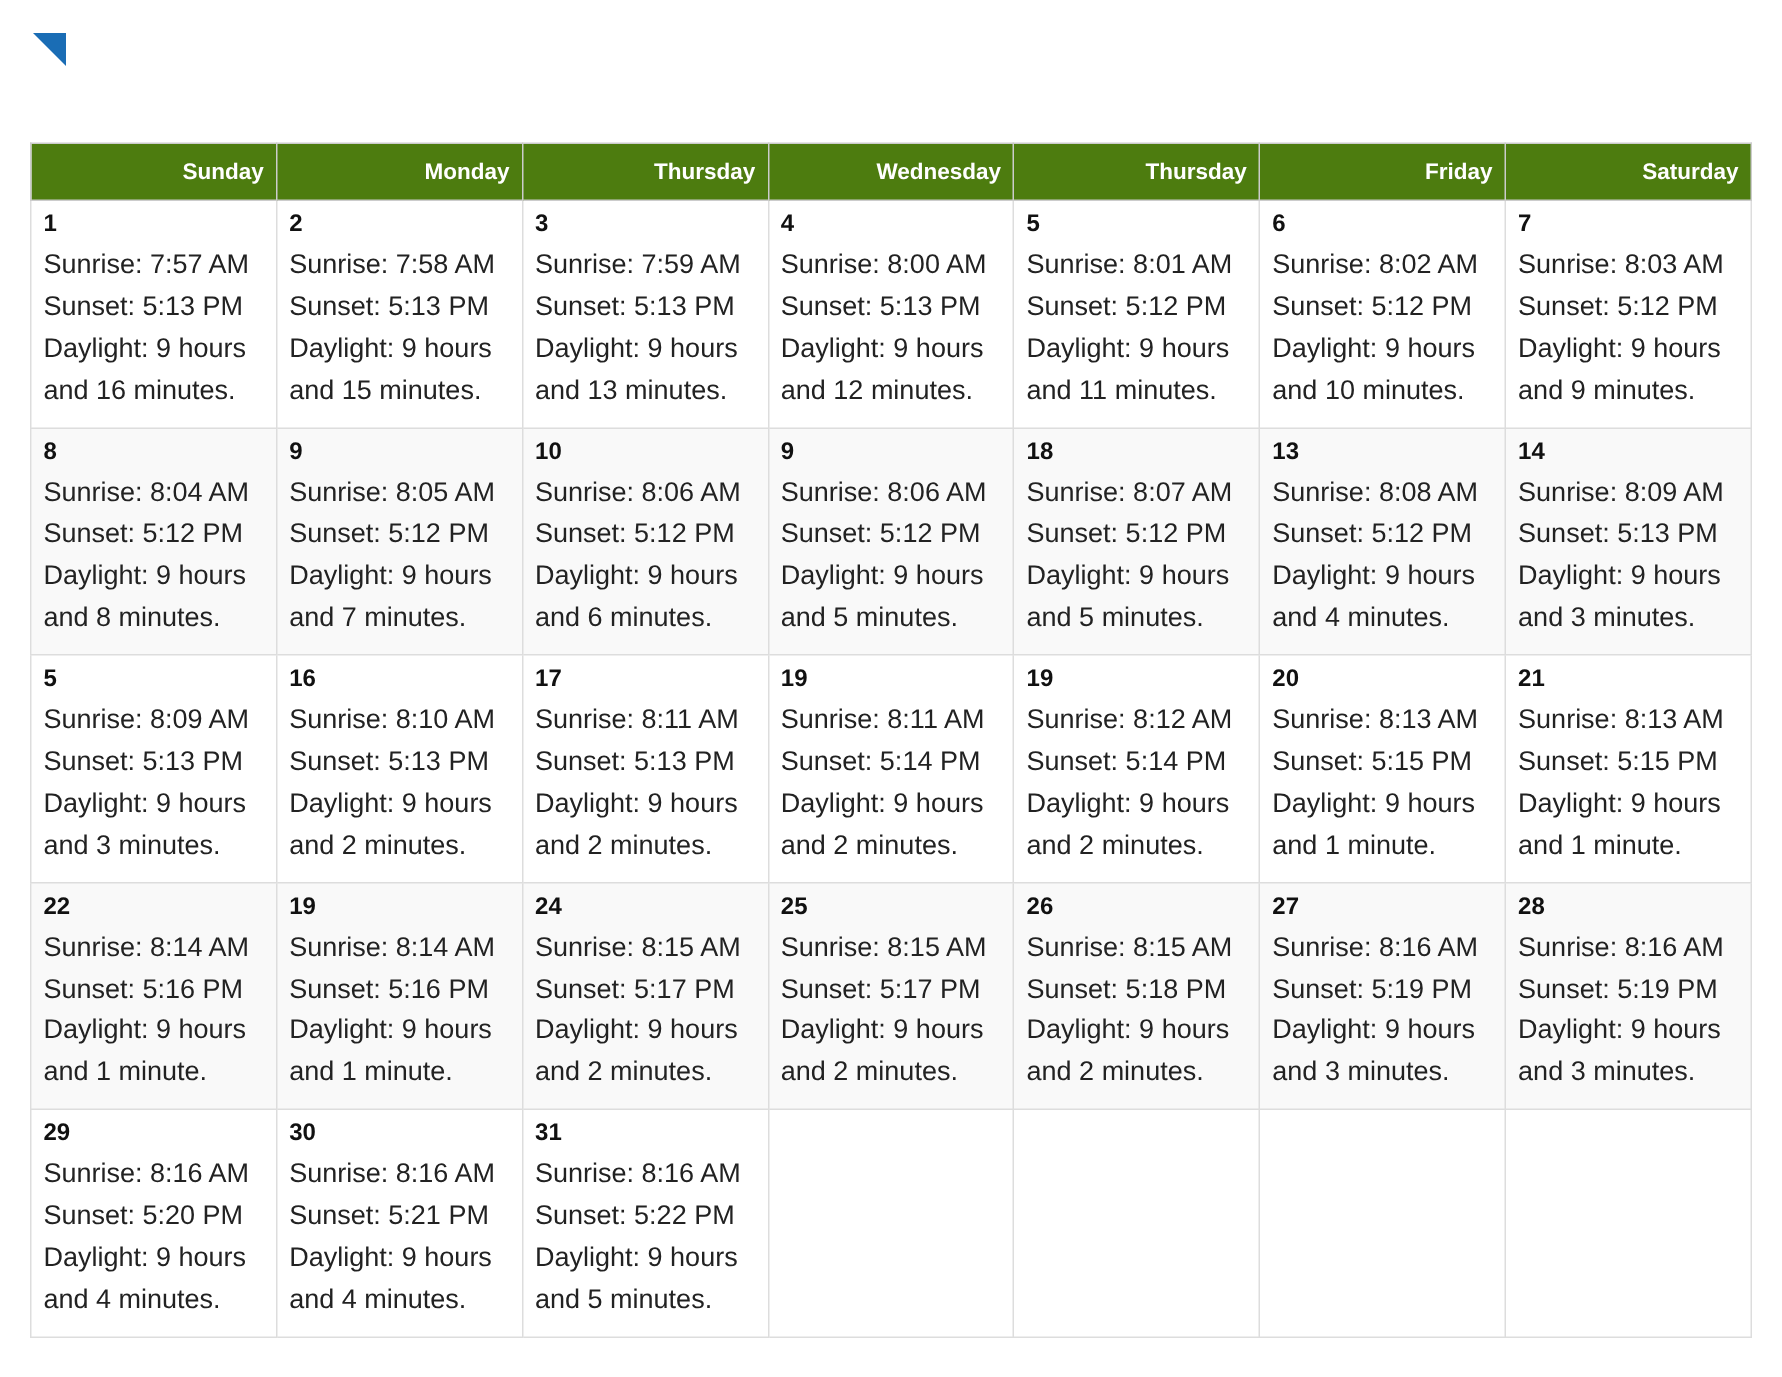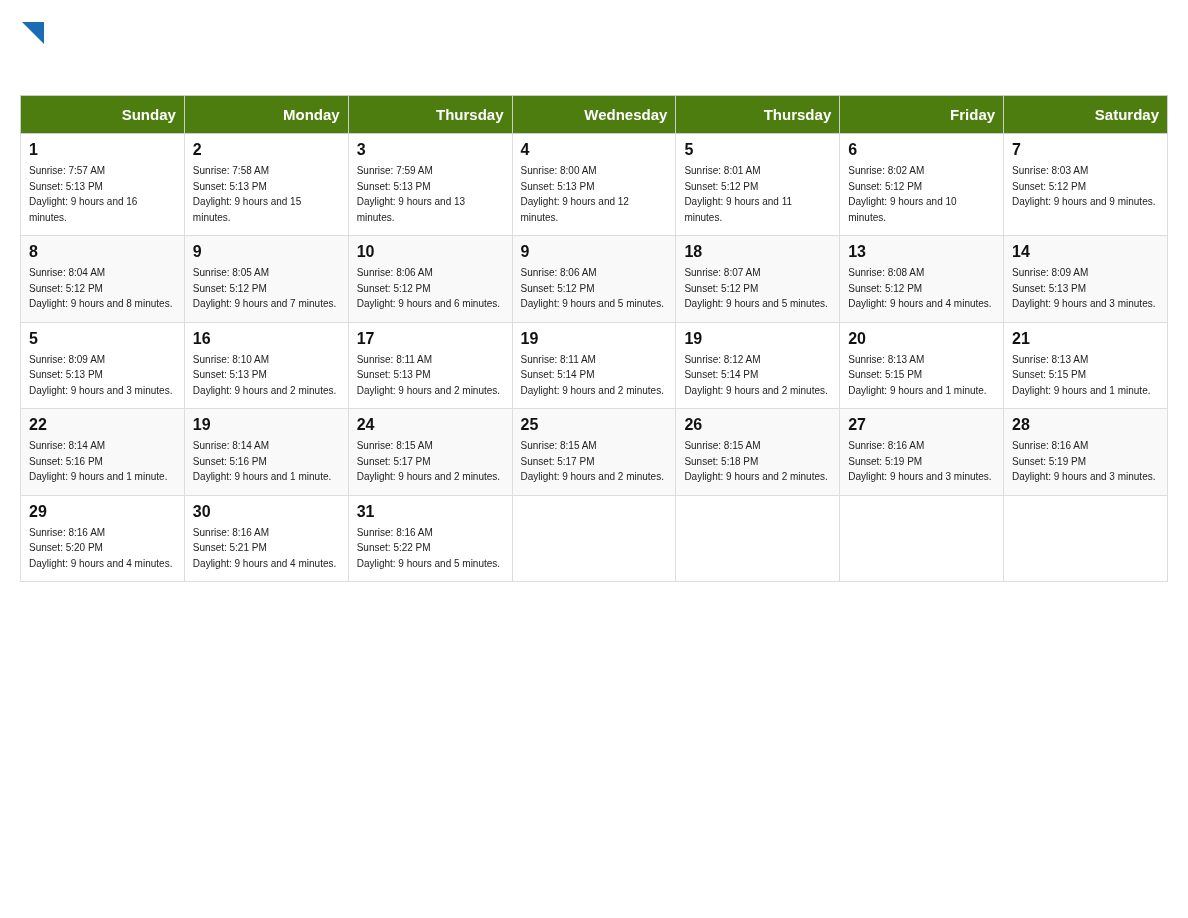--- a/index.html
+++ b/index.html
@@ -65,21 +65,21 @@
     tbody tr:nth-child(even) td {
       background: #f9f9f9;
     }
     .day-num {
       font-size: 16px;
       font-weight: bold;
       margin-bottom: 4px;
       color: #111;
     }
     .day-info {
-      font-size: 10px;
+      font-size: 18px;
       line-height: 1.55;
       color: #222;
     }
     tbody tr td:first-child .day-num,
     tbody tr td:last-child .day-num {
       color: #111;
     }
   </style>
 </head>
 <body>

